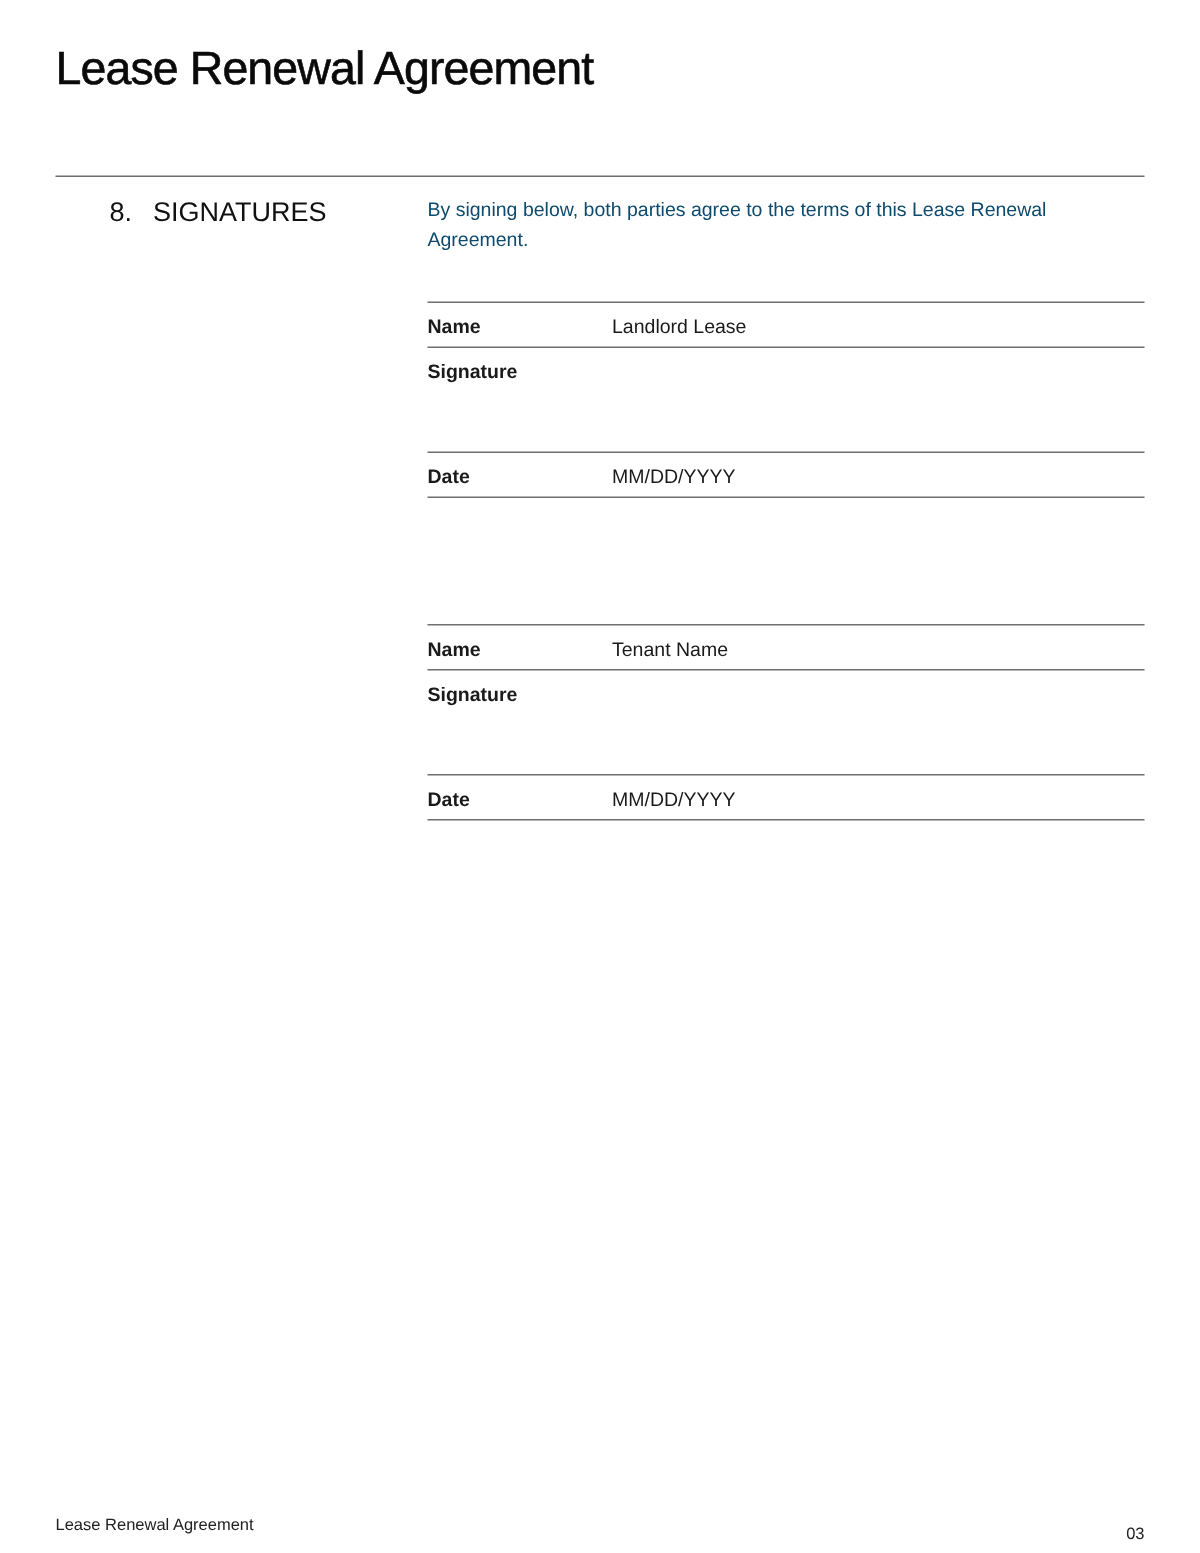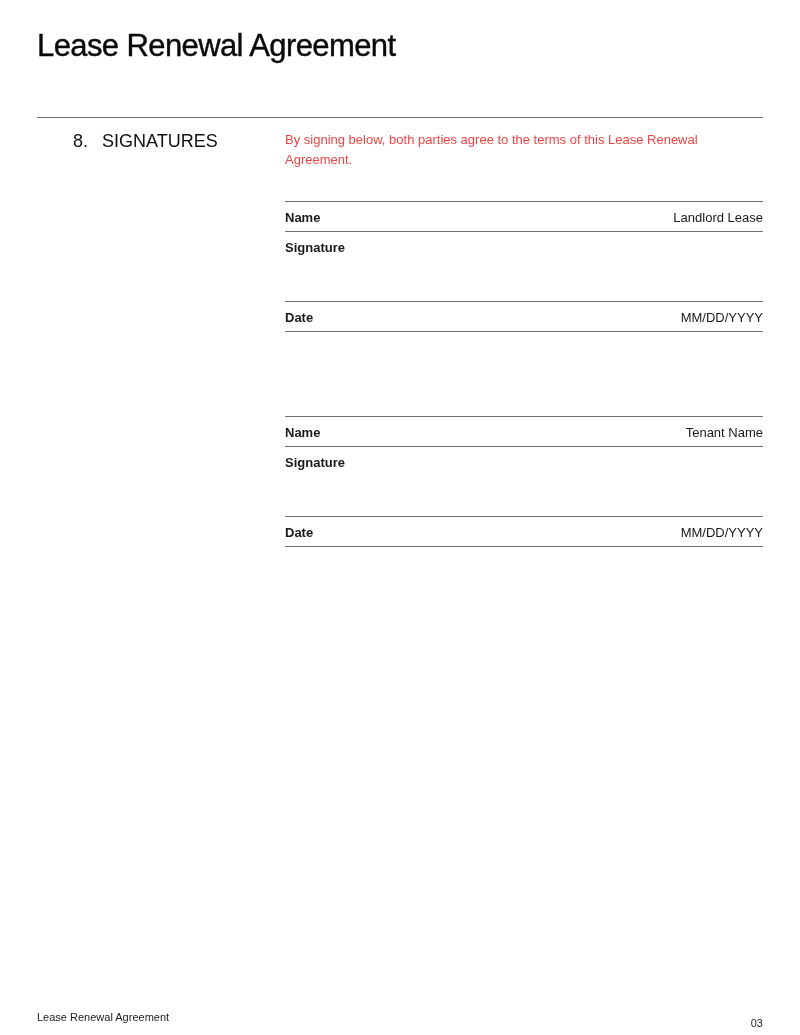--- a/index.html
+++ b/index.html
@@ -1,25 +1,25 @@
 <!DOCTYPE html>
 <html><head>
 <meta charset="utf-8">
 <style>
   html, body { margin: 0; padding: 0; background: #ffffff; }
   body { width: 800px; height: 1035px; position: relative; overflow: hidden; color: #111; font-family: "Liberation Sans", sans-serif; }
   .title { position: absolute; left: 37px; top: 28px; font-size: 31px; font-weight: 400; letter-spacing: -0.6px; color: #0a0a0a; -webkit-text-stroke: 0.4px #0a0a0a; }
   .top-rule { position: absolute; left: 37px; top: 117px; width: 726px; height: 1px; background: #6e6e6e; }
   .section-head { position: absolute; left: 37px; top: 131px; font-size: 18px; color: #111; margin-left: 36px; }
   .section-head .num { display: inline-block; width: 29px; }
-  .intro { position: absolute; left: 285px; top: 130px; width: 470px; font-size: 13px; line-height: 20px; color: #ef4444; }
+  .intro { position: absolute; left: 285px; top: 130px; width: 470px; font-size: 13px; line-height: 20px; color: #0c4a6e; }
   .party { position: absolute; left: 285px; width: 478px; }
   .party-title { font-size: 20px; color: #111; height: 32px; line-height: 26px; }
   .row { border-top: 1px solid #6e6e6e; display: flex; font-size: 13px; position: relative; }
-  .row.short { height: 29px; justify-content: space-between; }
+  .row.short { height: 29px; }
   .row.tall { height: 69px; }
   .row .lbl { width: 123px; font-weight: 700; padding-top: 8px; color: #1a1a1a; }
   .row .val { padding-top: 8px; color: #1a1a1a; }
   .row-end { border-top: 1px solid #6e6e6e; height: 0; }
   .footer-left { position: absolute; left: 37px; top: 1011px; font-size: 11px; color: #222; }
   .footer-right { position: absolute; right: 37px; top: 1017px; font-size: 11px; color: #222; }
 </style>
 </head>
 <body>
 

